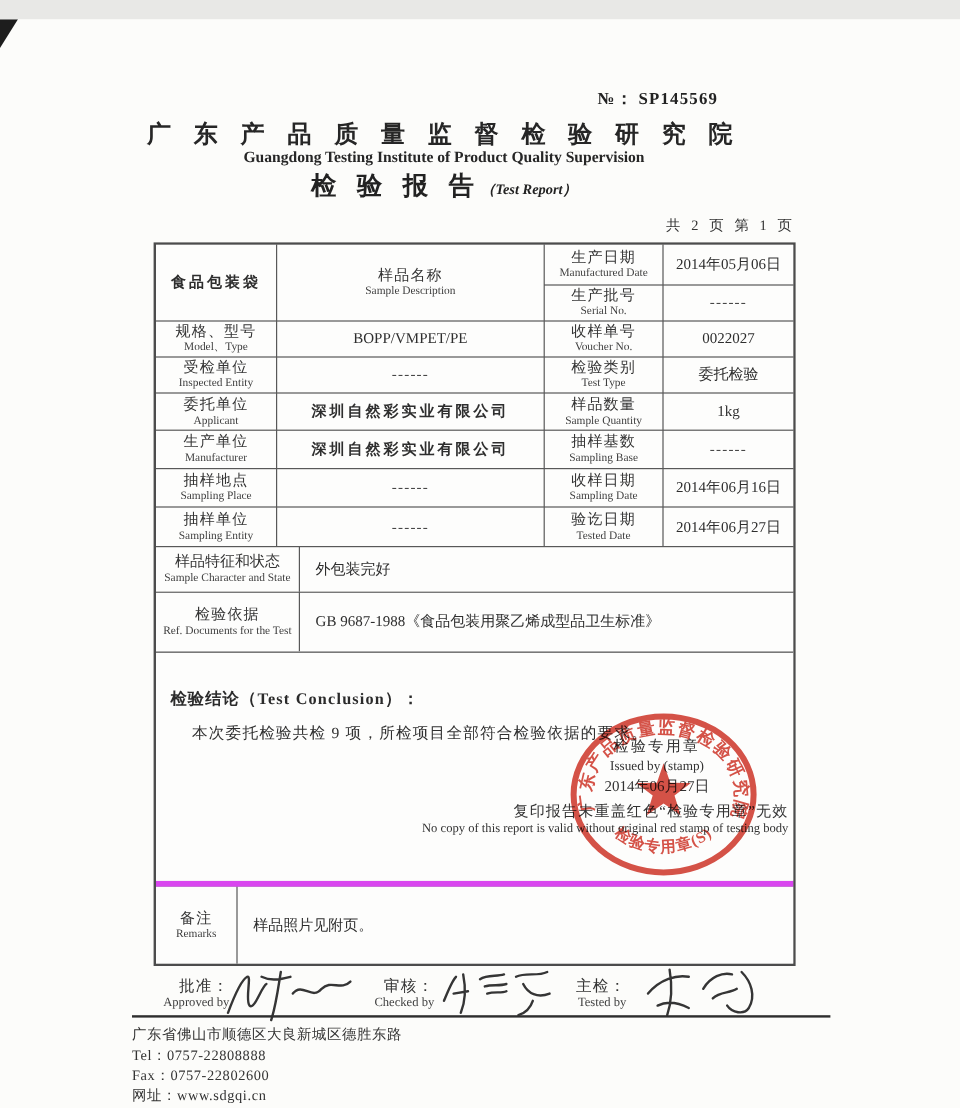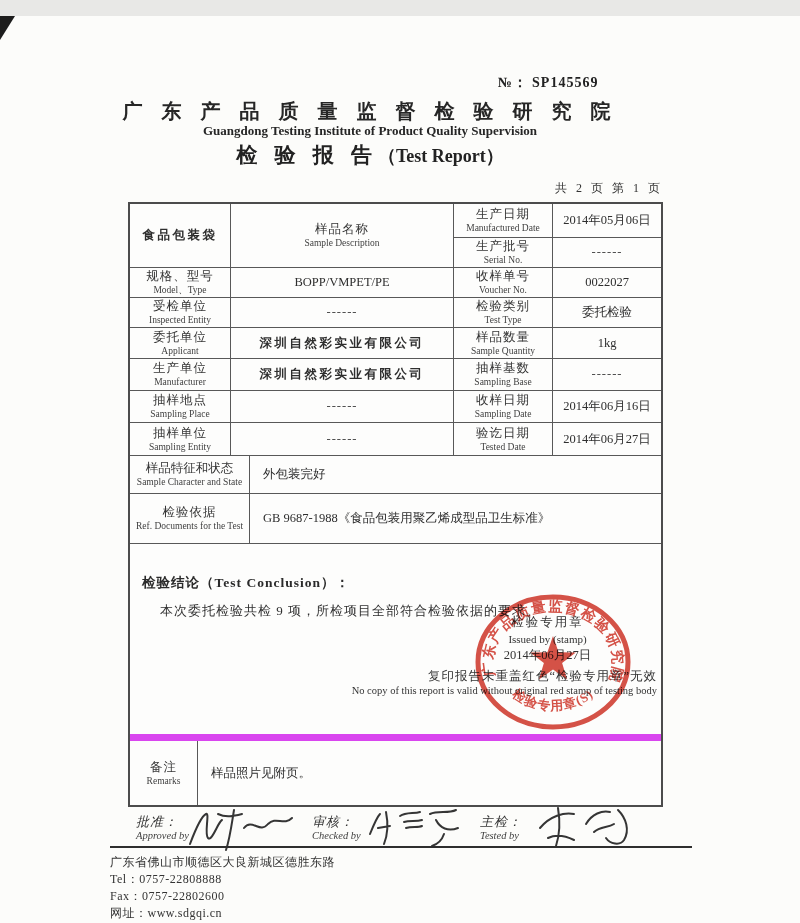--- a/index.html
+++ b/index.html
@@ -12,32 +12,32 @@
   .corner-artifact{position:absolute;left:0;top:0;width:0;height:0;
     border-top:24px solid #1d1d1d;border-right:15px solid transparent;}
   .report-no{position:absolute;left:498px;top:58px;font-size:14px;font-weight:bold;color:#222;letter-spacing:1px;}
   .report-no span{margin-right:4px;}
   .inst-cn{position:absolute;left:40px;top:82px;width:660px;text-align:center;
     font-size:20px;font-weight:bold;letter-spacing:7px;color:#262626;}
   .inst-en{position:absolute;left:40px;top:107px;width:660px;text-align:center;
     font-size:13px;font-weight:bold;color:#262626;}
   .doc-title{position:absolute;left:40px;top:125px;width:660px;text-align:center;color:#222;}
   .doc-title .t-cn{font-size:21px;font-weight:bold;letter-spacing:6px;}
-  .doc-title .t-en{font-size:18px;font-weight:bold;letter-spacing:0;}
+  .doc-title .t-en{font-size:12px;font-weight:bold;letter-spacing:0;font-style:italic;}
   .page-info{position:absolute;left:460px;top:164px;width:203px;text-align:right;
     font-size:12px;letter-spacing:3px;color:#333;}
   
   .tbl{position:absolute;left:128px;top:186px;width:535px;border:2px solid #4c4c4c;box-sizing:border-box;}
   .grid{display:grid;gap:1px;background:#585858;}
   .secA{grid-template-columns:100px 222px 98px 1fr;
         grid-template-rows:33px 29px 29px 29px 30px 31px 31px 32px;}
   .secB{grid-template-columns:119px 1fr;border-top:1px solid #585858;}
   .secB.r1{grid-template-rows:37px;}
   .secB.r2{grid-template-rows:49px;}
-  .secD{grid-template-columns:67px 1fr;grid-template-rows:64px;border-top:7px solid #d946ef;}
+  .secD{grid-template-columns:67px 1fr;grid-template-rows:64px;border-top:5px solid #d946ef;}
   .cell{background:#fdfdfc;display:flex;flex-direction:column;align-items:center;
         justify-content:center;text-align:center;padding:2px 3px;box-sizing:border-box;}
   .cn{font-size:12.5px;color:#353535;letter-spacing:1px;line-height:15px;}
   .en{font-size:9.5px;color:#3f3f3f;line-height:11px;margin-top:1px;}
   .val{font-size:12.5px;color:#2e2e2e;}
   .strong{font-weight:bold;letter-spacing:2.5px;}
   .dash{letter-spacing:1px;color:#474747;}
   .val-left{align-items:flex-start;text-align:left;padding-left:13px;padding-right:4px;}
   
   .secC{position:relative;height:190px;background:#fdfdfc;border-top:1px solid #585858;}
@@ -47,21 +47,21 @@
   .stamp-caption .c1{font-size:12.5px;letter-spacing:2px;line-height:17px;}
   .stamp-caption .c2{font-size:11px;line-height:16px;}
   .stamp-caption .c3{font-size:12.5px;line-height:17px;}
   .stamp-notice{position:absolute;right:4px;top:124px;width:330px;text-align:right;color:#333;}
   .stamp-notice .n-cn{font-size:12.5px;line-height:16px;letter-spacing:1px;}
   .stamp-notice .n-en{font-size:10.5px;line-height:14px;}
   .stamp-svg{position:absolute;left:338px;top:46px;width:170px;height:150px;
     mix-blend-mode:multiply;opacity:.88;z-index:5;}
   
   .sig-row{position:absolute;left:128px;top:792px;width:535px;height:50px;}
-  .sig-label{position:absolute;text-align:left;font-style:italic;}
+  .sig-label{position:absolute;text-align:right;}
   .sig-label .cn{font-size:13px;letter-spacing:1px;}
   .sig-label .en{font-size:10.5px;}
   .sig-svg{position:absolute;width:115px;height:46px;}
   .sig-svg path{stroke:#1f1f1f;stroke-width:2;fill:none;stroke-linecap:round;opacity:.9;}
   .footer-rule{position:absolute;left:110px;top:830px;width:582px;height:2px;background:#2e2e2e;}
   .footer{position:absolute;left:110px;top:838px;width:582px;display:flex;
     justify-content:space-between;font-size:12px;color:#333;letter-spacing:.5px;flex-direction:column;}
 </style>
 </head>
 <body>

